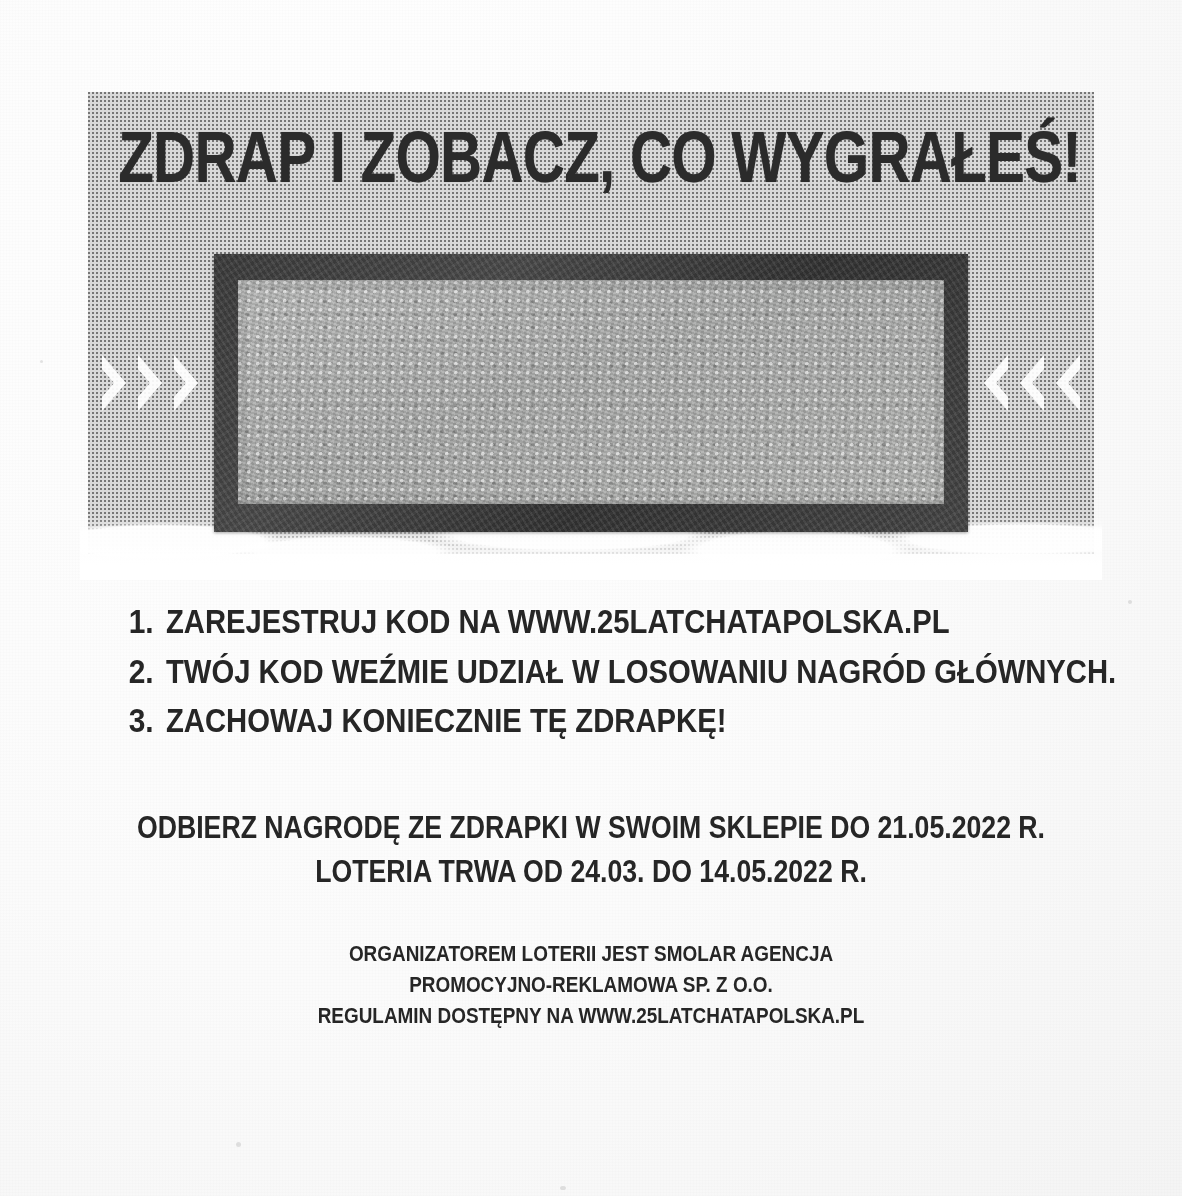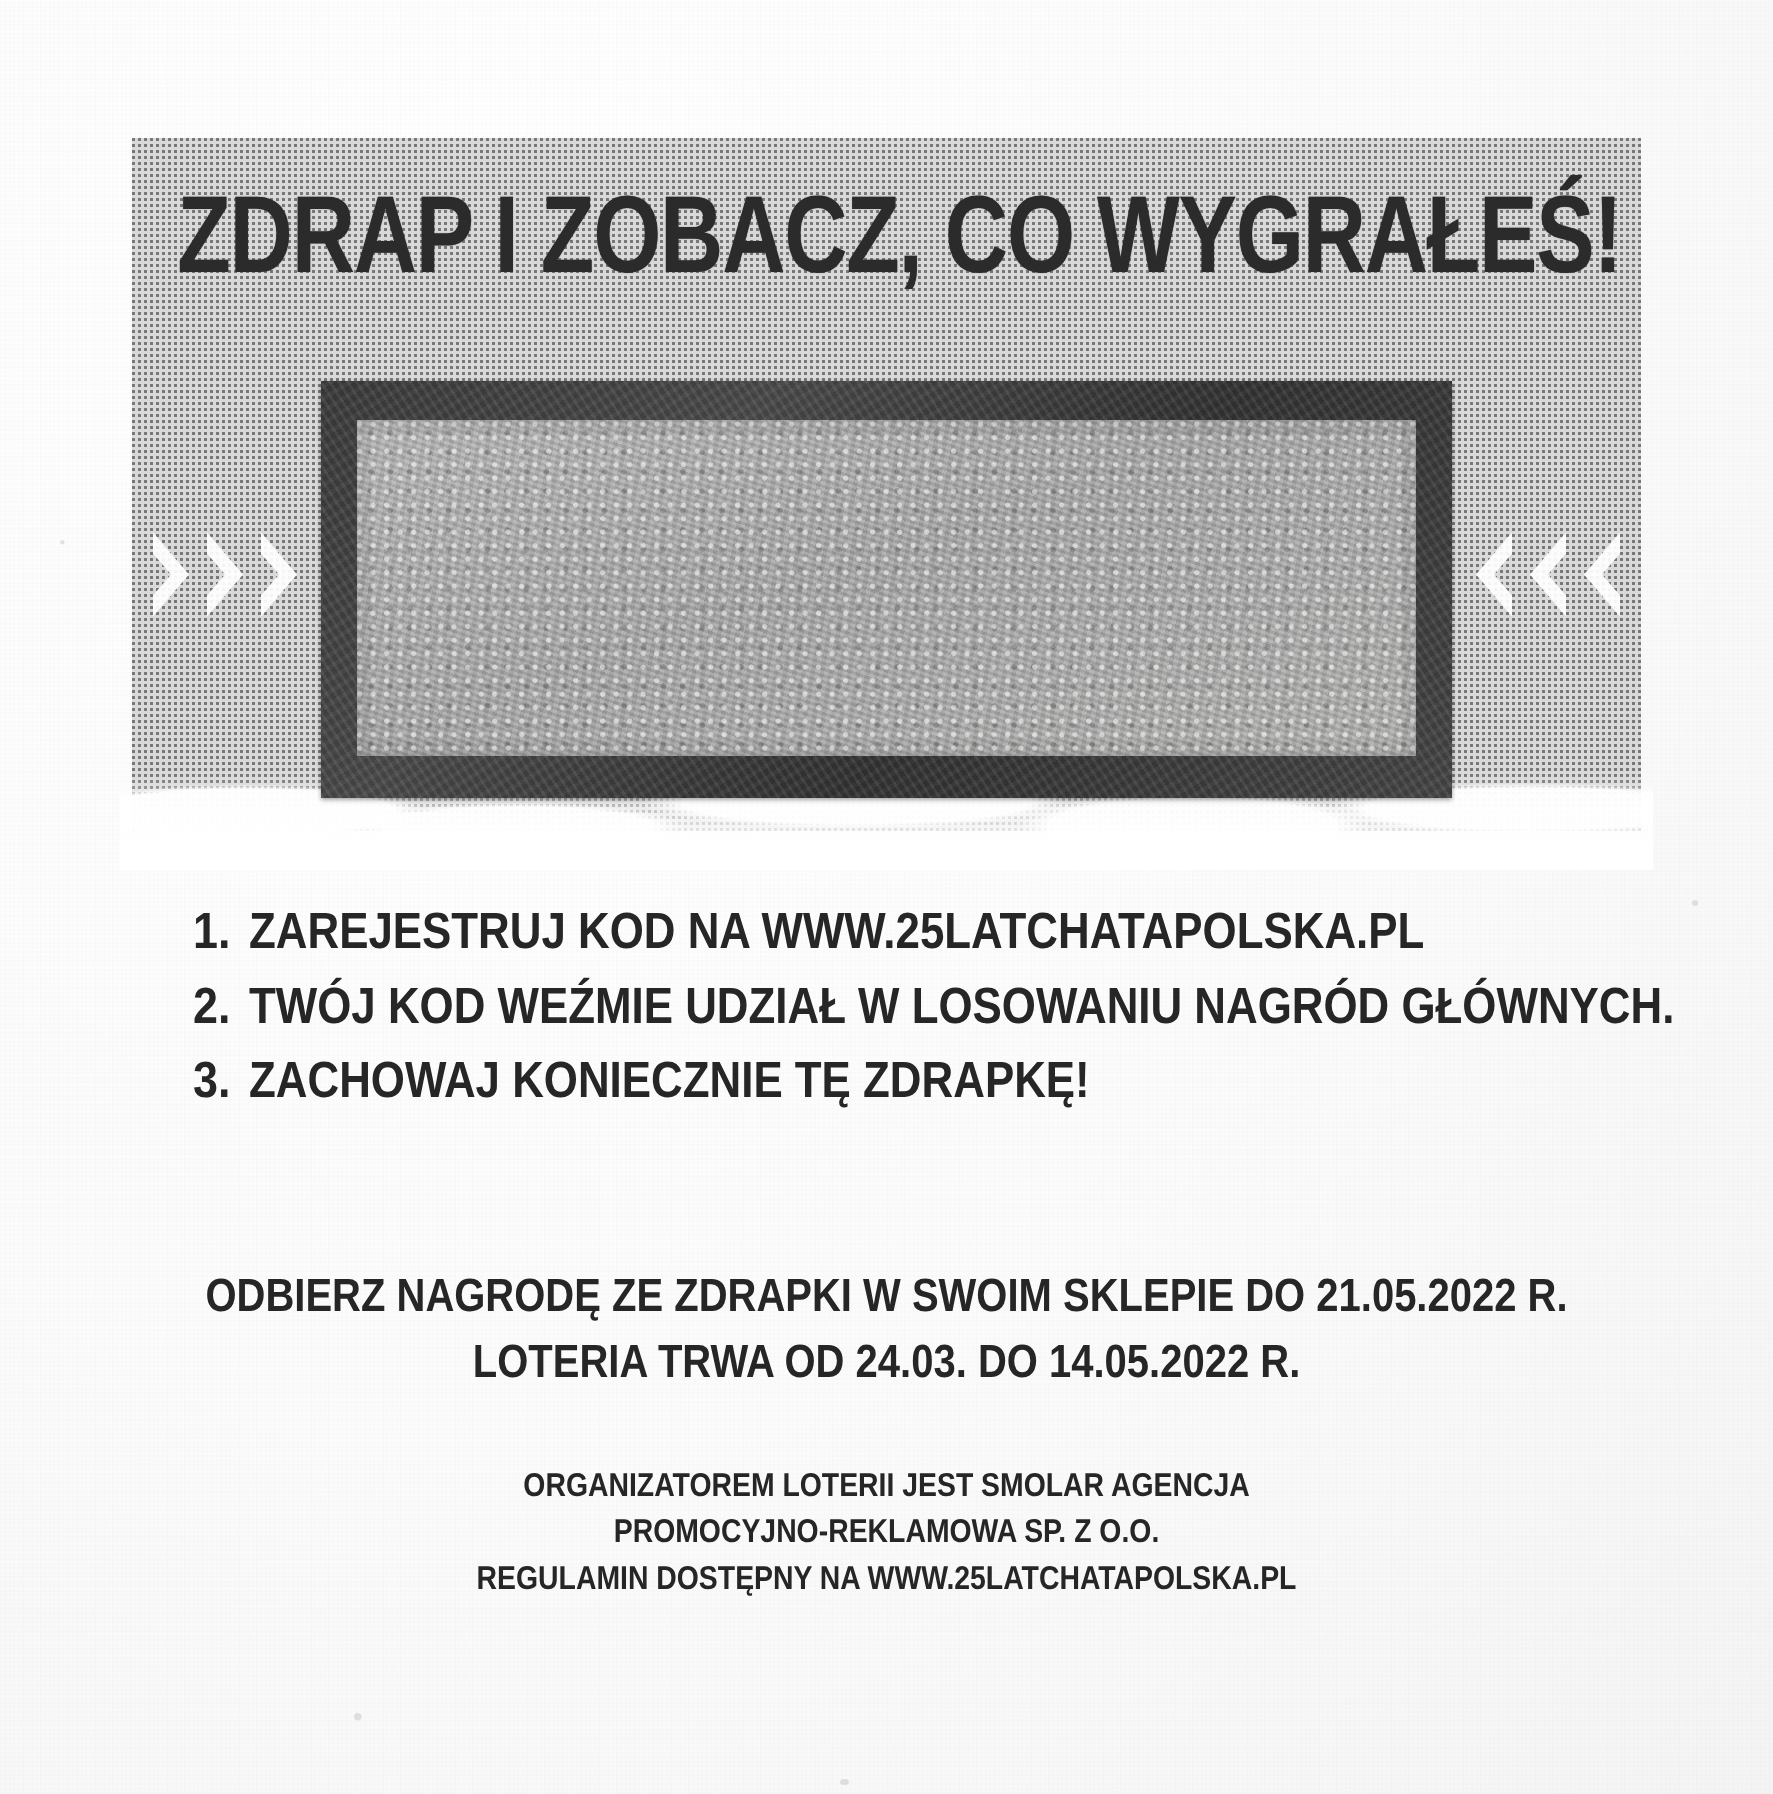--- a/index.html
+++ b/index.html
@@ -169,21 +169,20 @@
 
   
   .para {
     position: absolute;
     left: 0; right: 0;
     text-align: center;
     color: #262626;
     font-weight: 700;
     font-size: 31px;
     line-height: 1.42;
-    margin-top: 36px;
   }
   .para .ln {
     display: block;
     transform: scaleX(.86);
     transform-origin: center;
     white-space: nowrap;
   }
   .para-deadline { top: 806px; }
   .para-org      { top: 938px; font-size: 22px; }
 

